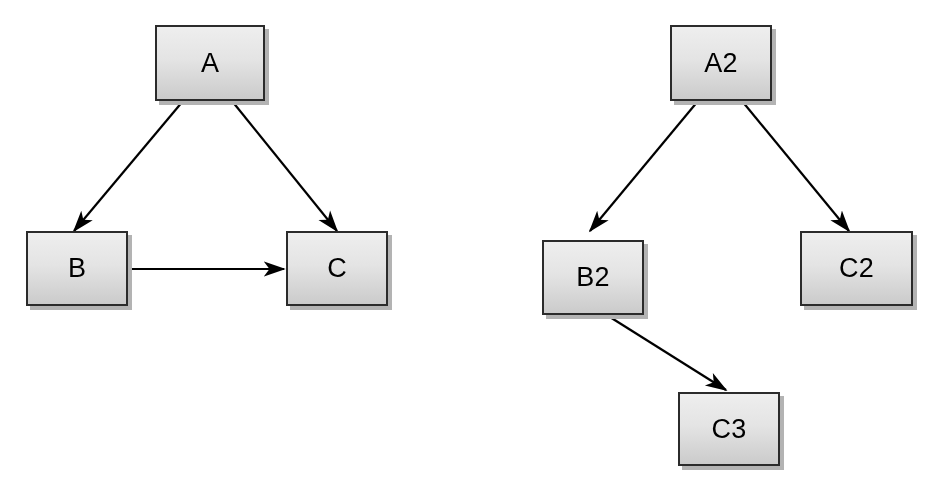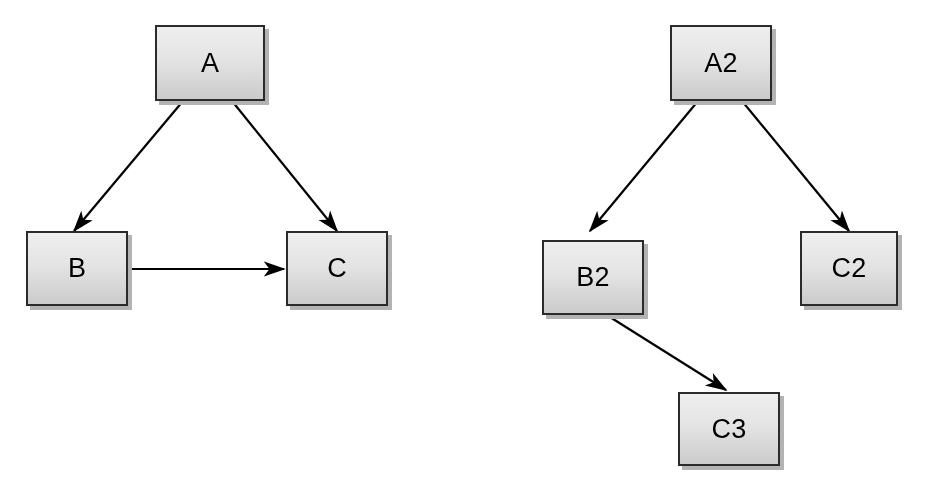--- a/index.html
+++ b/index.html
@@ -74,21 +74,21 @@
       </div>
       <div class="node" style="left: 286px; top: 231px; width: 102px; height: 75px; border-color: rgb(43, 43, 43); box-shadow: rgb(179, 179, 179) 4px 4px 0px 0px; background: linear-gradient(rgb(238, 238, 238) 0%, rgb(228, 228, 228) 45%, rgb(203, 203, 203) 100%);">
         <span class="node-label">C</span>
       </div>
       <div class="node" style="left: 670px; top: 25px; width: 102px; height: 76px; border-color: rgb(43, 43, 43); box-shadow: rgb(179, 179, 179) 4px 4px 0px 0px; background: linear-gradient(rgb(238, 238, 238) 0%, rgb(228, 228, 228) 45%, rgb(203, 203, 203) 100%);">
         <span class="node-label">A2</span>
       </div>
       <div class="node" style="left: 542px; top: 231px; width: 102px; height: 75px; border-color: rgb(43, 43, 43); box-shadow: rgb(179, 179, 179) 4px 4px 0px 0px; background: linear-gradient(rgb(238, 238, 238) 0%, rgb(228, 228, 228) 45%, rgb(203, 203, 203) 100%); margin-top: 9px;">
         <span class="node-label">B2</span>
       </div>
-      <div class="node" style="left: 800px; top: 231px; width: 98px; height: 75px; border-color: rgb(43, 43, 43); box-shadow: rgb(179, 179, 179) 4px 4px 0px 0px; background: linear-gradient(rgb(238, 238, 238) 0%, rgb(228, 228, 228) 45%, rgb(203, 203, 203) 100%);">
+      <div class="node" style="left: 800px; top: 231px; width: 113px; height: 75px; border-color: rgb(43, 43, 43); box-shadow: rgb(179, 179, 179) 4px 4px 0px 0px; background: linear-gradient(rgb(238, 238, 238) 0%, rgb(228, 228, 228) 45%, rgb(203, 203, 203) 100%);">
         <span class="node-label">C2</span>
       </div>
       <div class="node" style="left: 678px; top: 392px; width: 102px; height: 74px; border-color: rgb(43, 43, 43); box-shadow: rgb(179, 179, 179) 4px 4px 0px 0px; background: linear-gradient(rgb(238, 238, 238) 0%, rgb(228, 228, 228) 45%, rgb(203, 203, 203) 100%); align-items: center;">
         <span class="node-label">C3</span>
       </div>
     </div>
 
 </div>
 
 </body></html>

